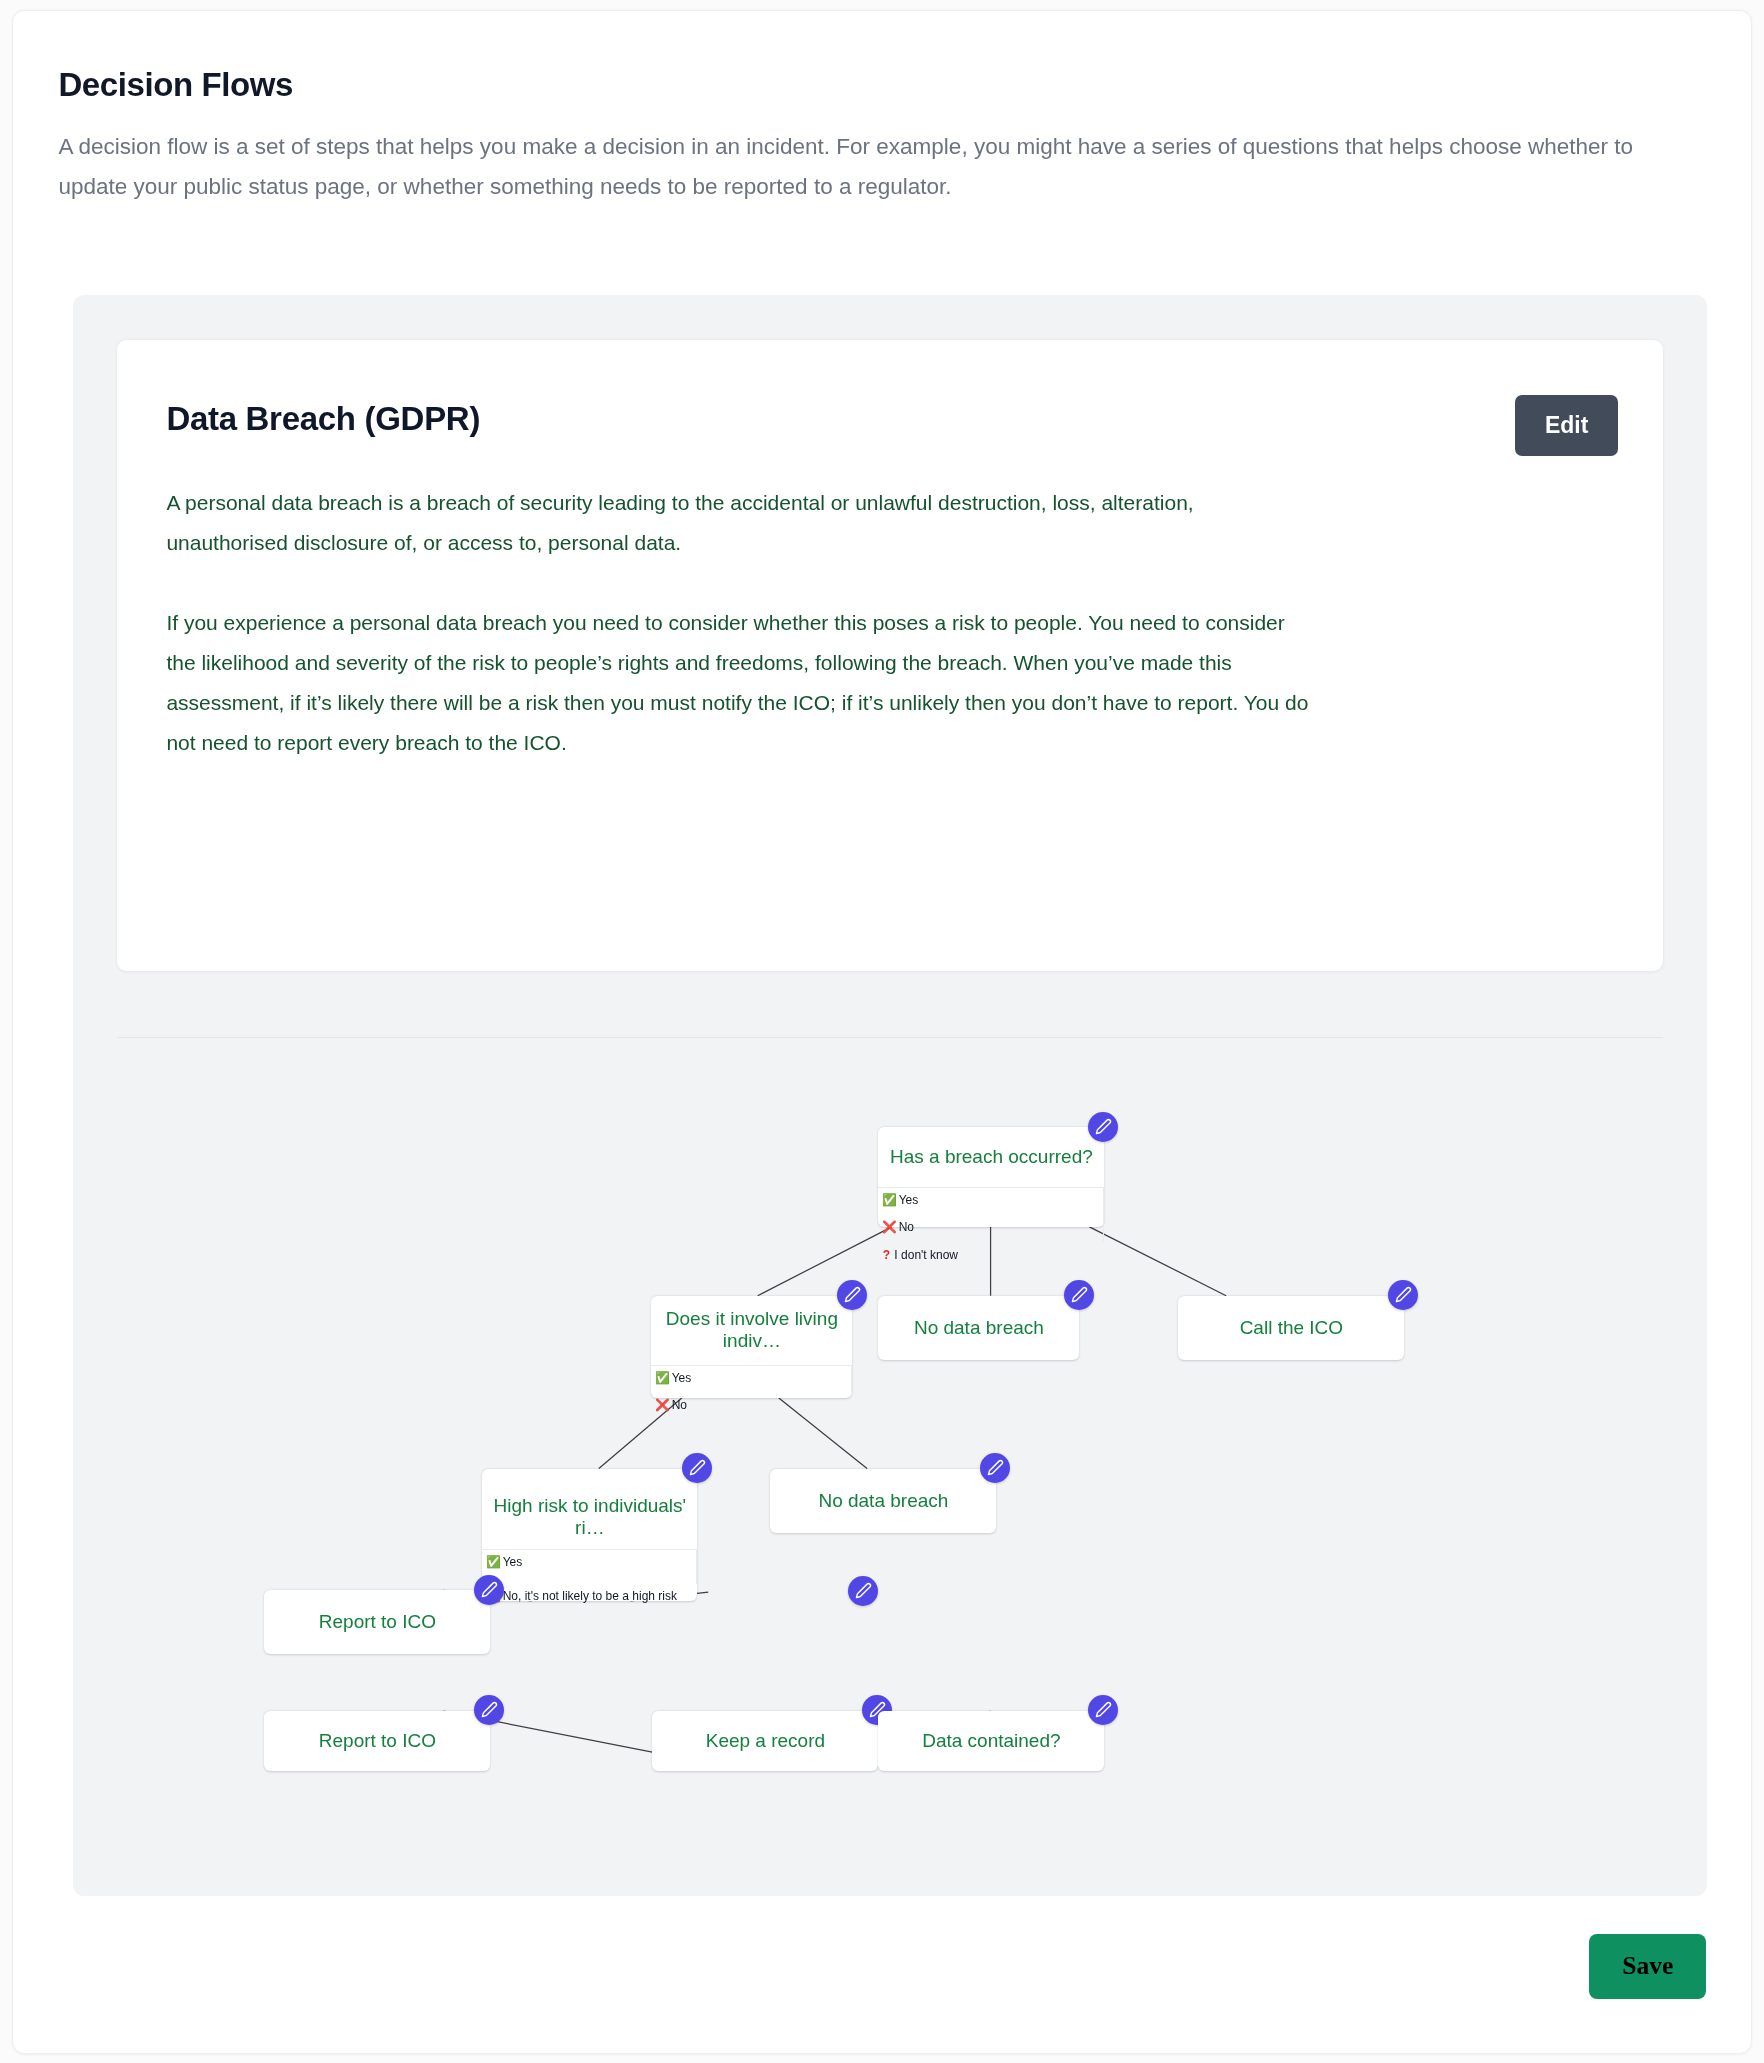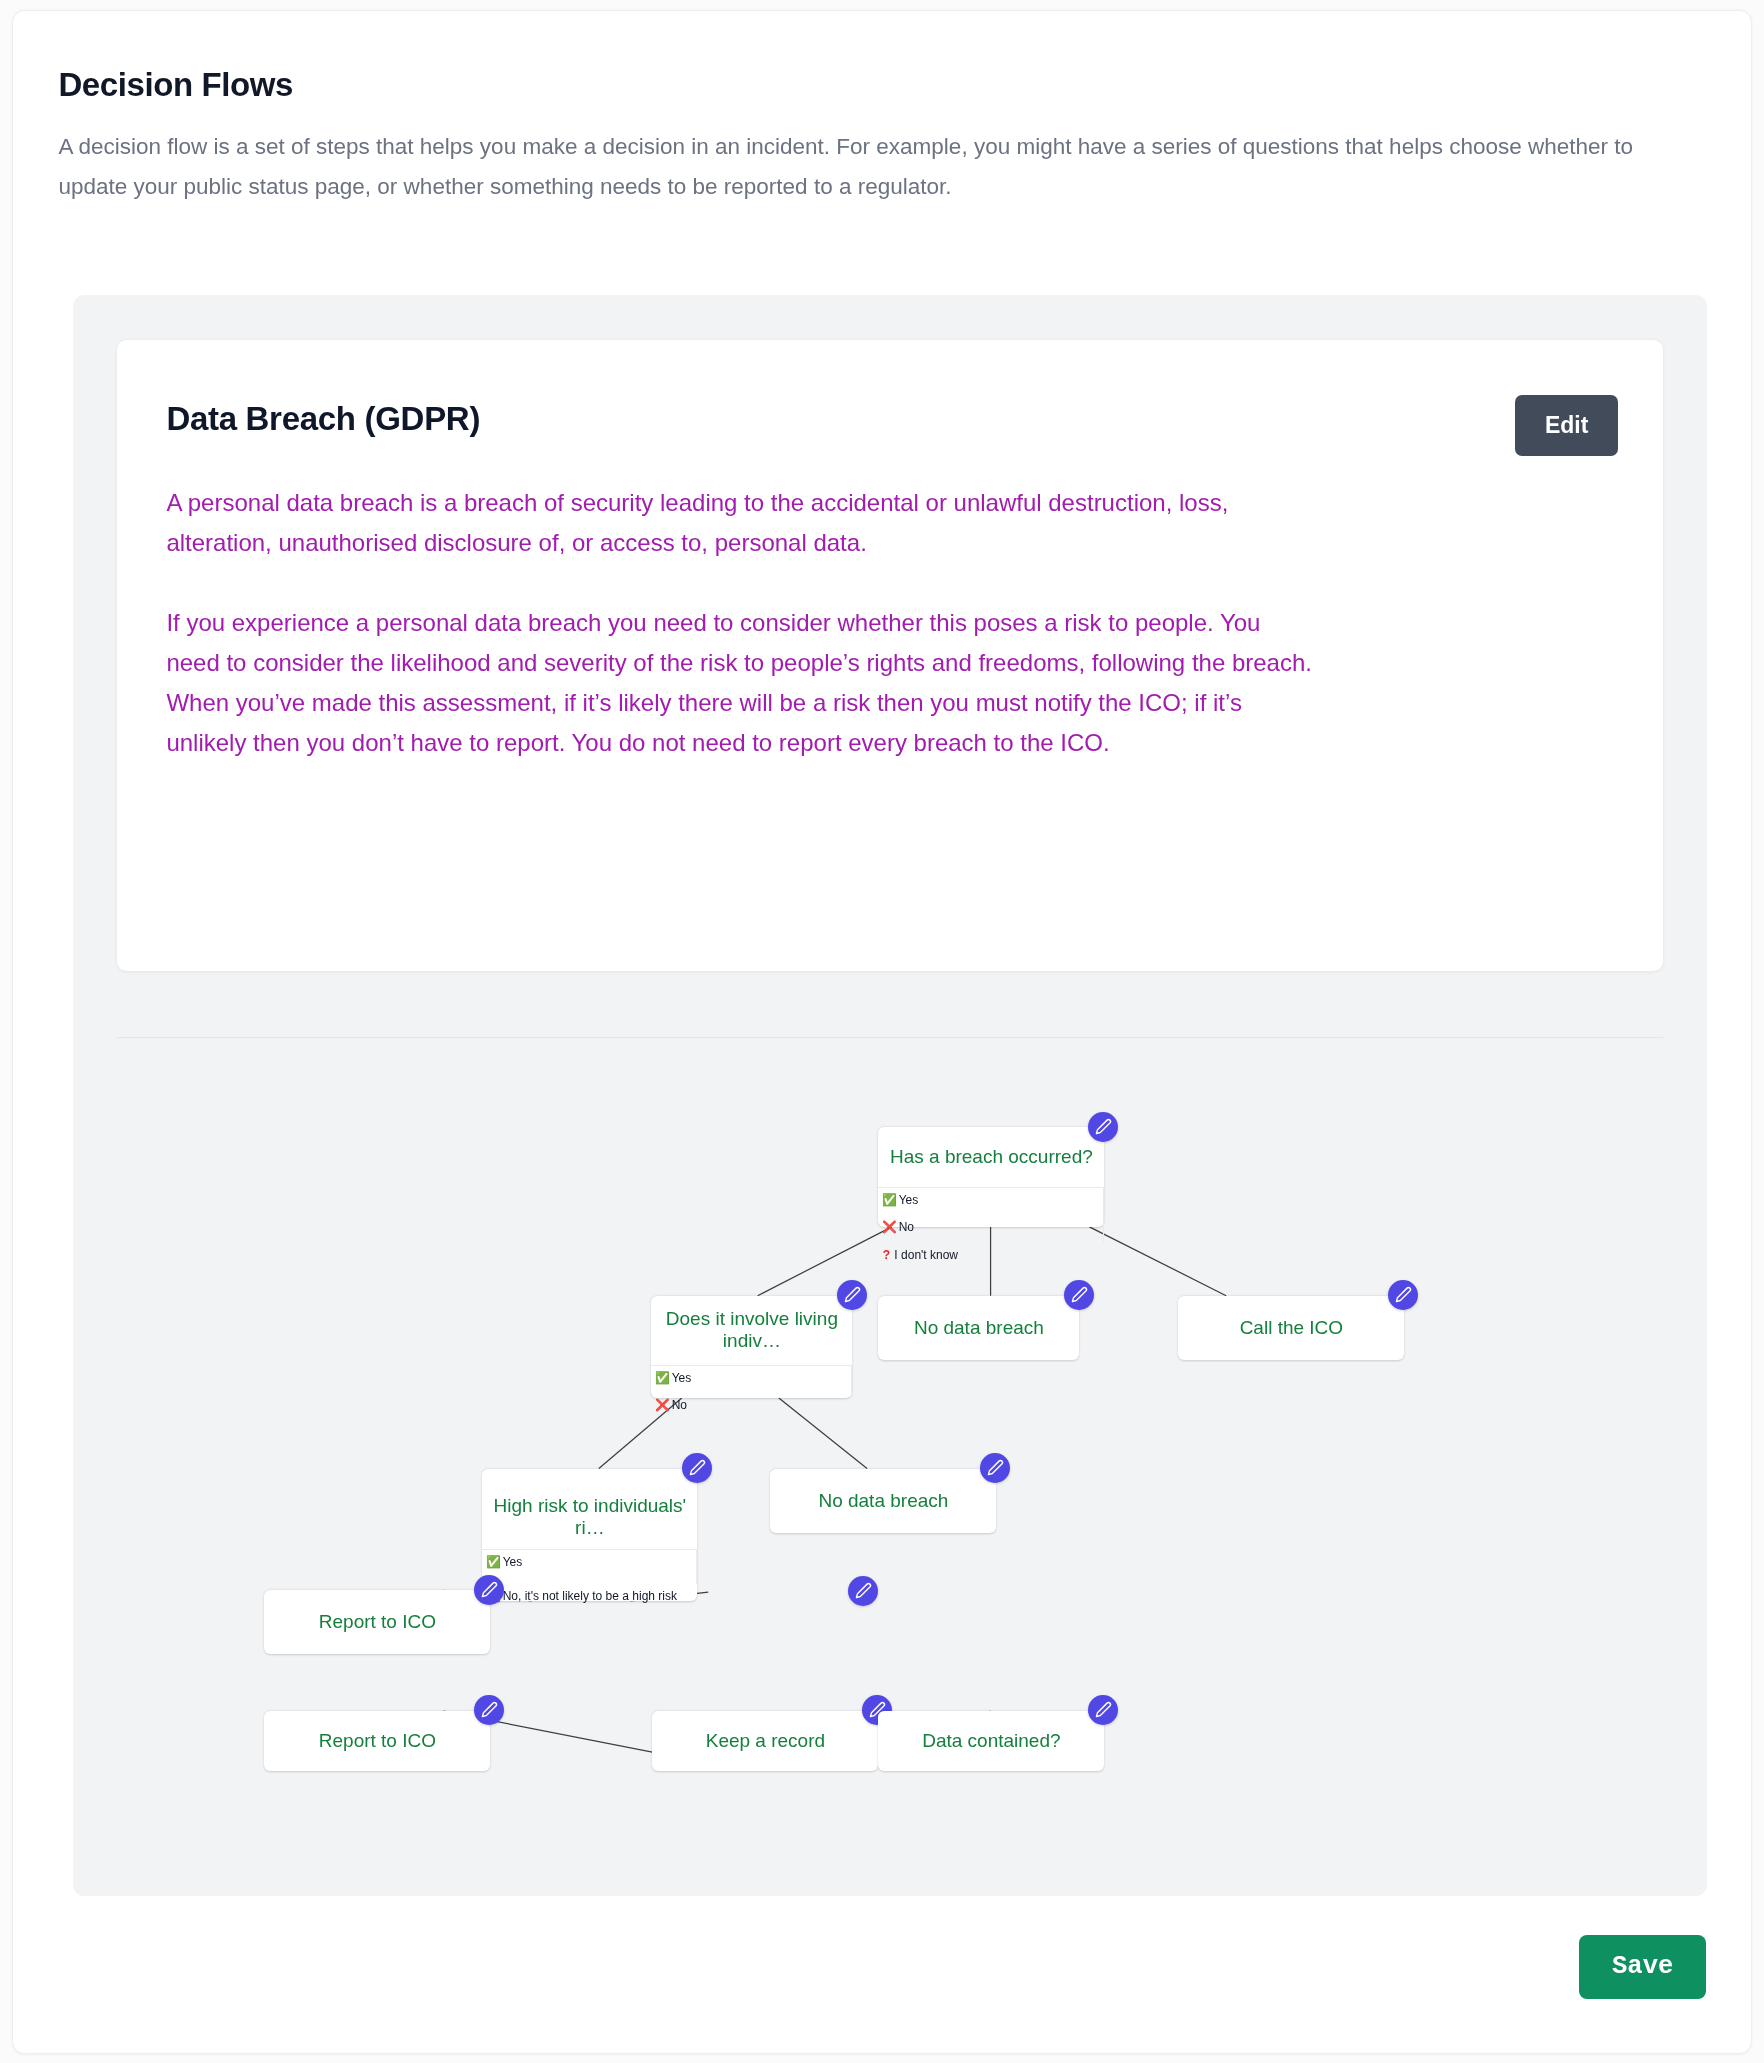--- a/index.html
+++ b/index.html
@@ -51,21 +51,21 @@
   .edit-button {
     position: absolute; right: 45px; top: 55px;
     background: #414b5a; color: #ffffff;
     border: none; border-radius: 7px;
     font-family: inherit; font-size: 23px; font-weight: 700;
     padding: 17px 30px;
     cursor: pointer;
   }
   .flow-body {
     position: absolute; left: 49px; top: 143px; width: 1147px;
-    font-size: 24px; line-height: 40px; color: #a21caf;
+    font-size: 21px; line-height: 40px; color: #14532d;
   }
   .flow-body p { margin-bottom: 40px; }
   .flow-body p:last-child { margin-bottom: 0; }
   .divider {
     position: absolute; left: 44px; top: 742px;
     width: 1546px; height: 0.9px; background: #e3e5e8;
   }
   
   .tree {
     position: absolute; left: 0; top: 759px;
@@ -105,23 +105,23 @@
     width: 30px; height: 30px;
     border-radius: 50%;
     background: #5147e5;
     display: flex; align-items: center; justify-content: center;
     box-shadow: 0 0.9px 2.6px rgba(16,24,40,.2);
     cursor: pointer;
   }
   .edit-pill svg { display: block; }
   .save-button {
     position: absolute; right: 45px; bottom: 54px;
-    background: #0f9061; color: #ffffff;
+    background: #0f9061; color: #000000;
     border: none; border-radius: 8px;
-    font-family: Liberation Mono, monospace; font-size: 25.6px; font-weight: 700;
+    font-family: Liberation Serif, serif; font-size: 25.6px; font-weight: 700;
     padding: 17.6px 33px;
     cursor: pointer;
   }
 </style>
 </head>
 <body>
 
 <div class="page-card">
 
   <h1 class="page-title">Decision Flows</h1>

